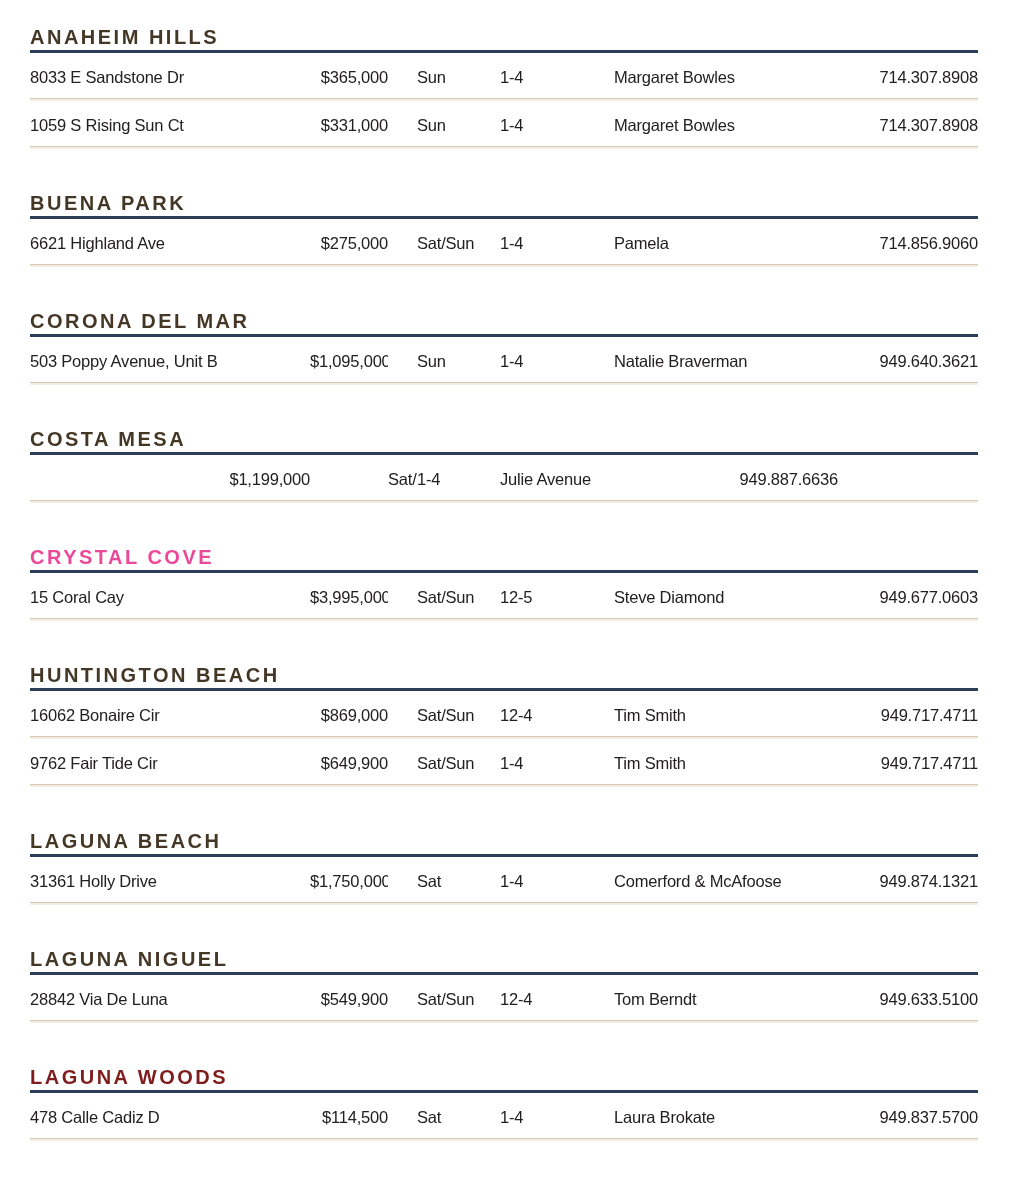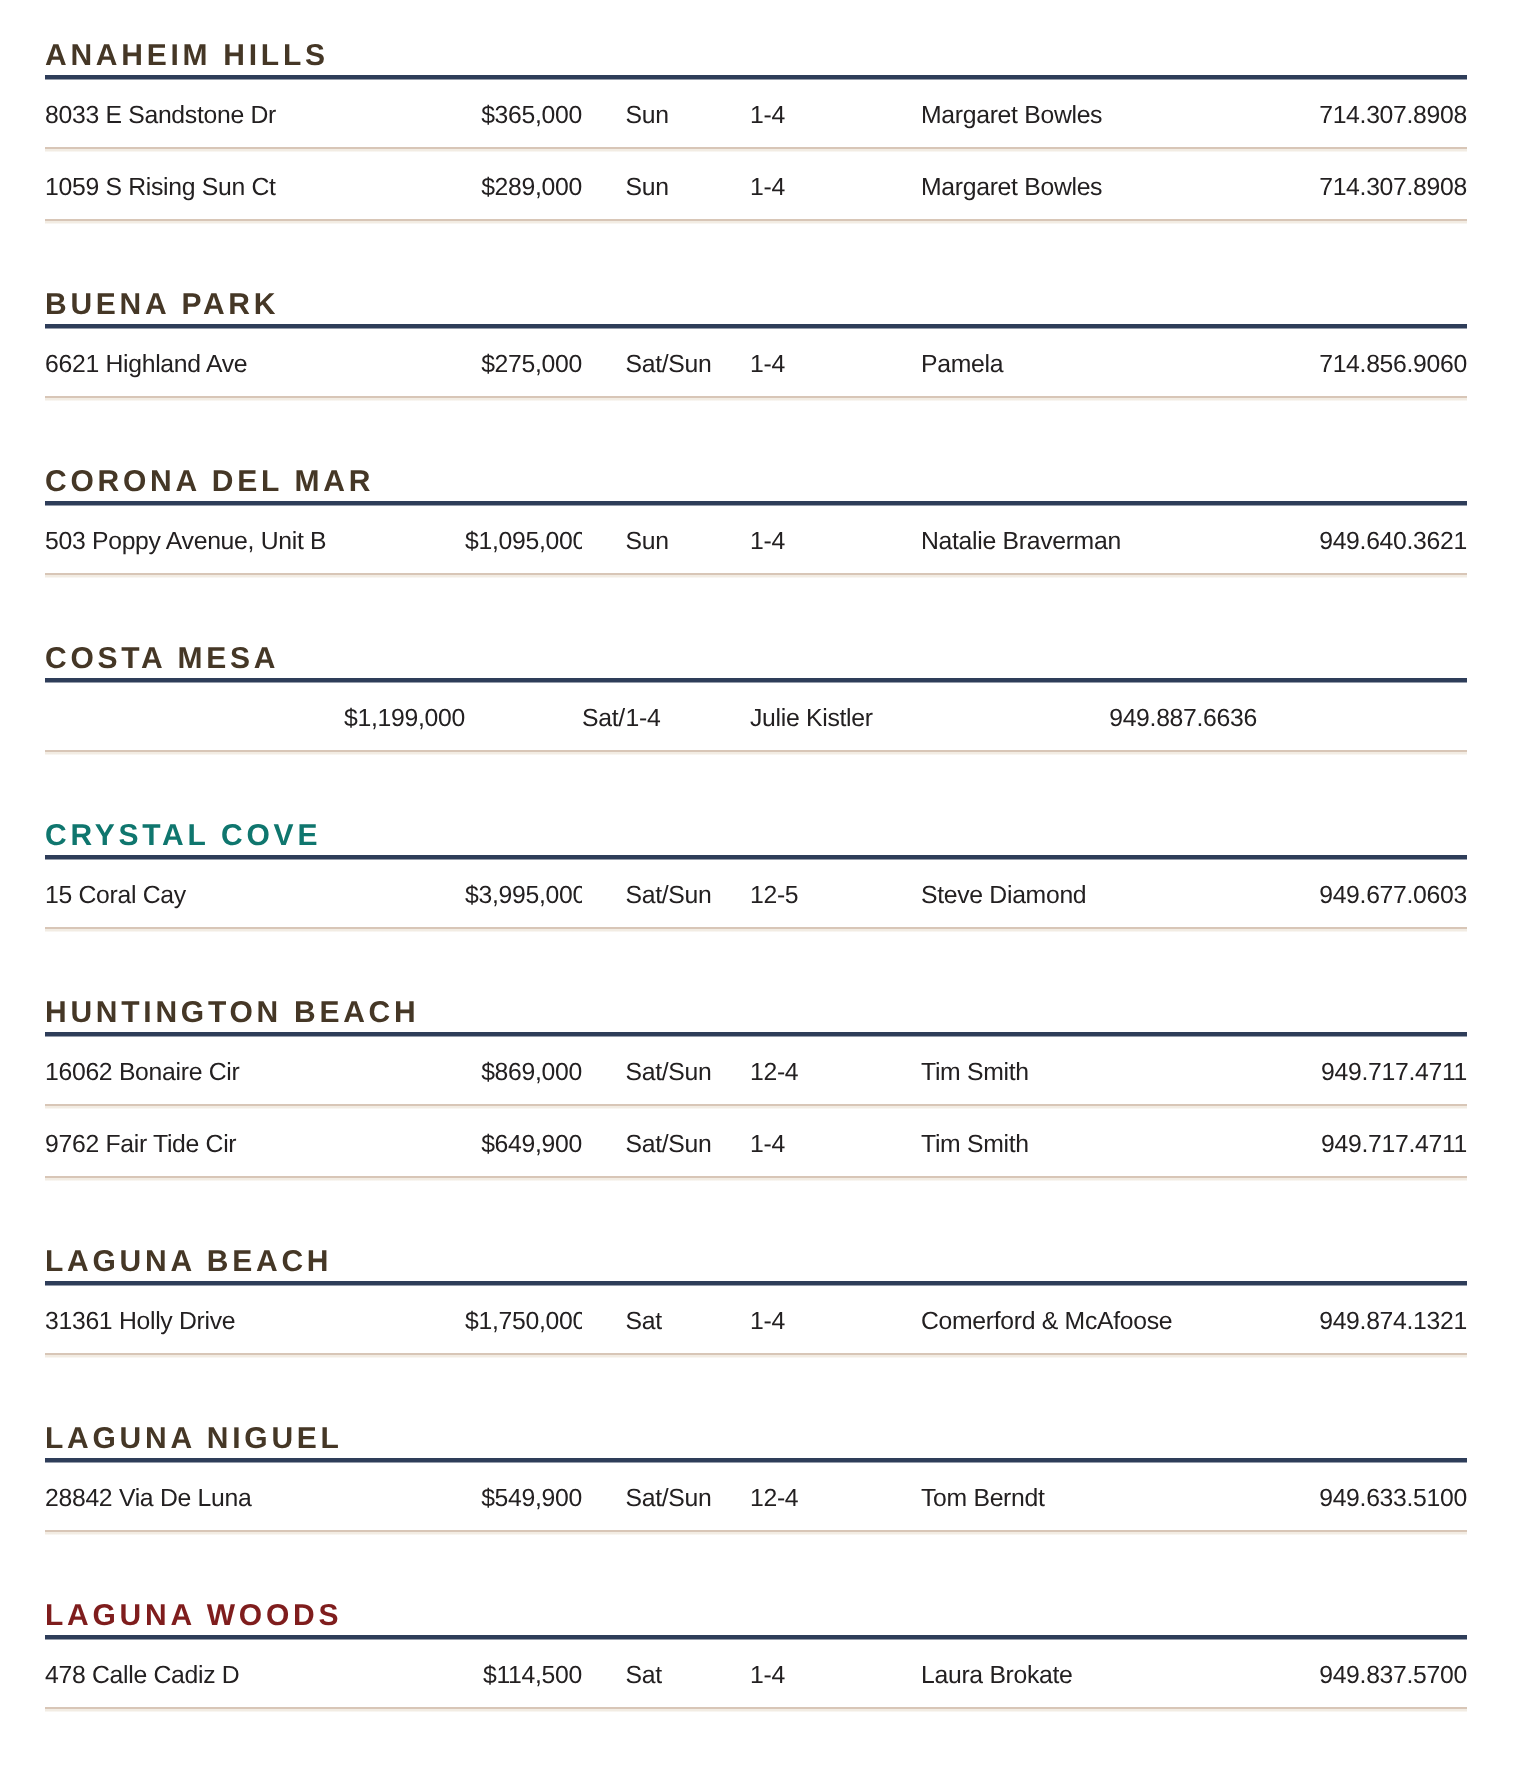--- a/index.html
+++ b/index.html
@@ -80,21 +80,21 @@
     <span class="cell price">$365,000</span>
     <span class="cell gap"></span>
     <span class="cell days">Sun</span>
     <span class="cell time">1-4</span>
     <span class="cell agent">Margaret Bowles</span>
     <span class="cell phone">714.307.8908</span>
   </div>
 
   <div class="listing-row">
     <span class="cell address">1059 S Rising Sun Ct</span>
-    <span class="cell price">$289,000</span>
+    <span class="cell price">$331,000</span>
     <span class="cell gap"></span>
     <span class="cell days">Sun</span>
     <span class="cell time">1-4</span>
     <span class="cell agent">Margaret Bowles</span>
     <span class="cell phone">714.307.8908</span>
   </div>
 </div>
   </section>
 
   <section class="section">
@@ -134,29 +134,29 @@
   <section class="section">
     <div class="section-header" style="border-bottom-color: rgb(46, 61, 89);">
       <span class="city-name" style="color: rgb(69, 55, 38);">COSTA MESA</span>
     </div>
     <div class="rows">
   <div class="listing-row">
     <span class="cell price">$1,199,000</span>
     <span class="cell gap"></span>
     <span class="cell days">Sat/Sun</span>
     <span class="cell time">1-4</span>
-    <span class="cell agent">Julie Kistler</span>
+    <span class="cell agent">Julie Avenue</span>
     <span class="cell phone">949.887.6636</span>
   </div>
 </div>
   </section>
 
   <section class="section">
     <div class="section-header" style="border-bottom-color: rgb(46, 61, 89);">
-      <span class="city-name" style="color: #0f766e;">CRYSTAL COVE</span>
+      <span class="city-name" style="color: #ec4899;">CRYSTAL COVE</span>
     </div>
     <div class="rows">
   <div class="listing-row">
     <span class="cell address">15 Coral Cay</span>
     <span class="cell price">$3,995,000</span>
     <span class="cell gap"></span>
     <span class="cell days">Sat/Sun</span>
     <span class="cell time">12-5</span>
     <span class="cell agent">Steve Diamond</span>
     <span class="cell phone">949.677.0603</span>

